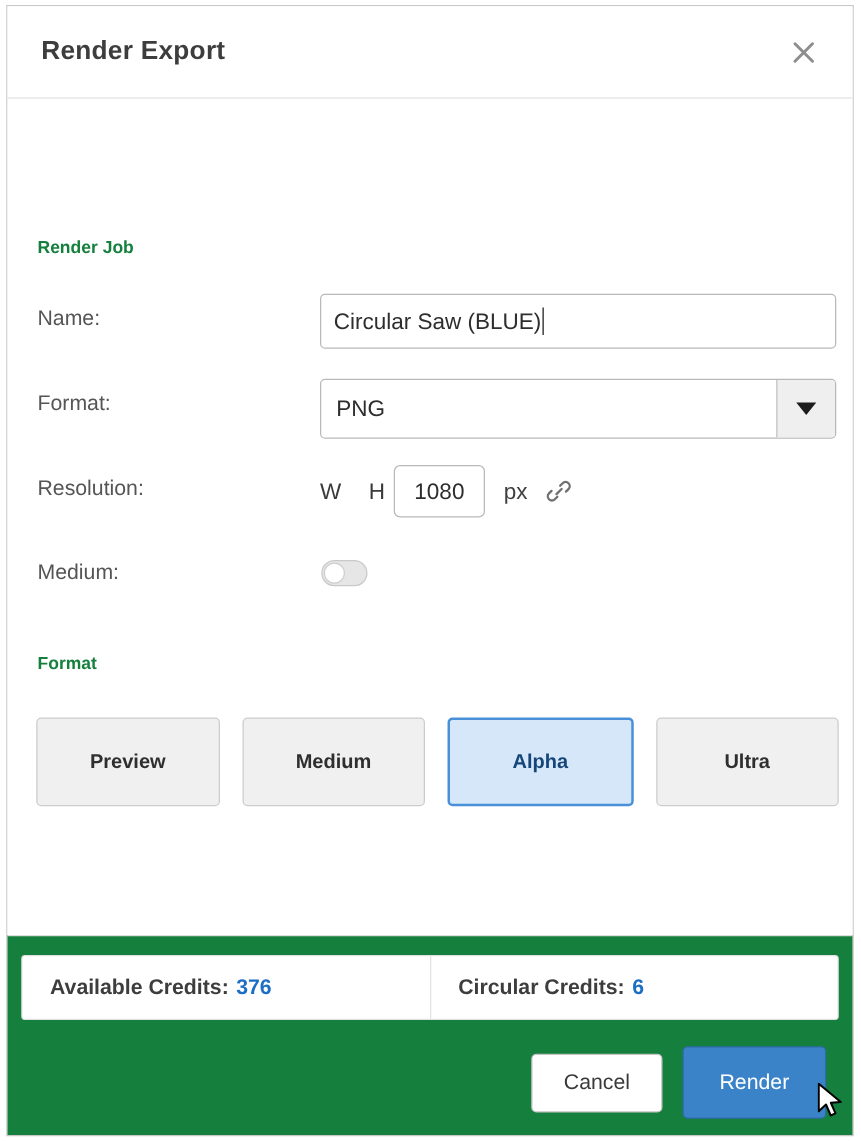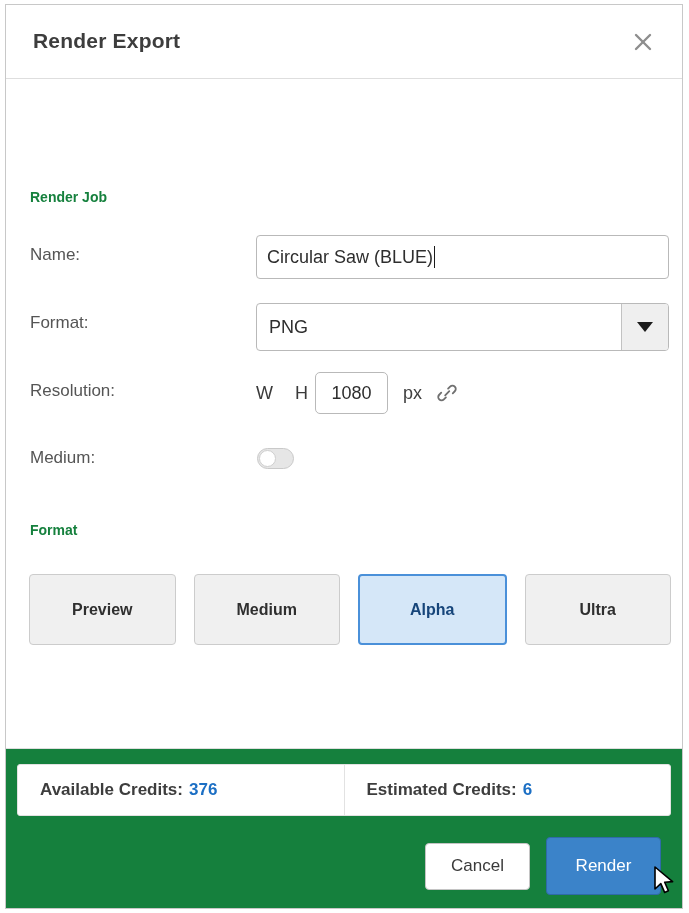--- a/index.html
+++ b/index.html
@@ -389,21 +389,21 @@
 
   </div>
 
   <div class="footer">
     <div class="credits-panel">
       <div class="credit-cell">
         <span>Available Credits:</span>
         <span class="credit-val">376</span>
       </div>
       <div class="credit-cell">
-        <span>Estimated Credits:</span>
+        <span>Circular Credits:</span>
         <span class="credit-val">6</span>
       </div>
     </div>
 
     <div class="action-row">
       <div class="btn-cancel">Cancel</div>
       <div class="btn-render">Render</div>
     </div>
   </div>
 

